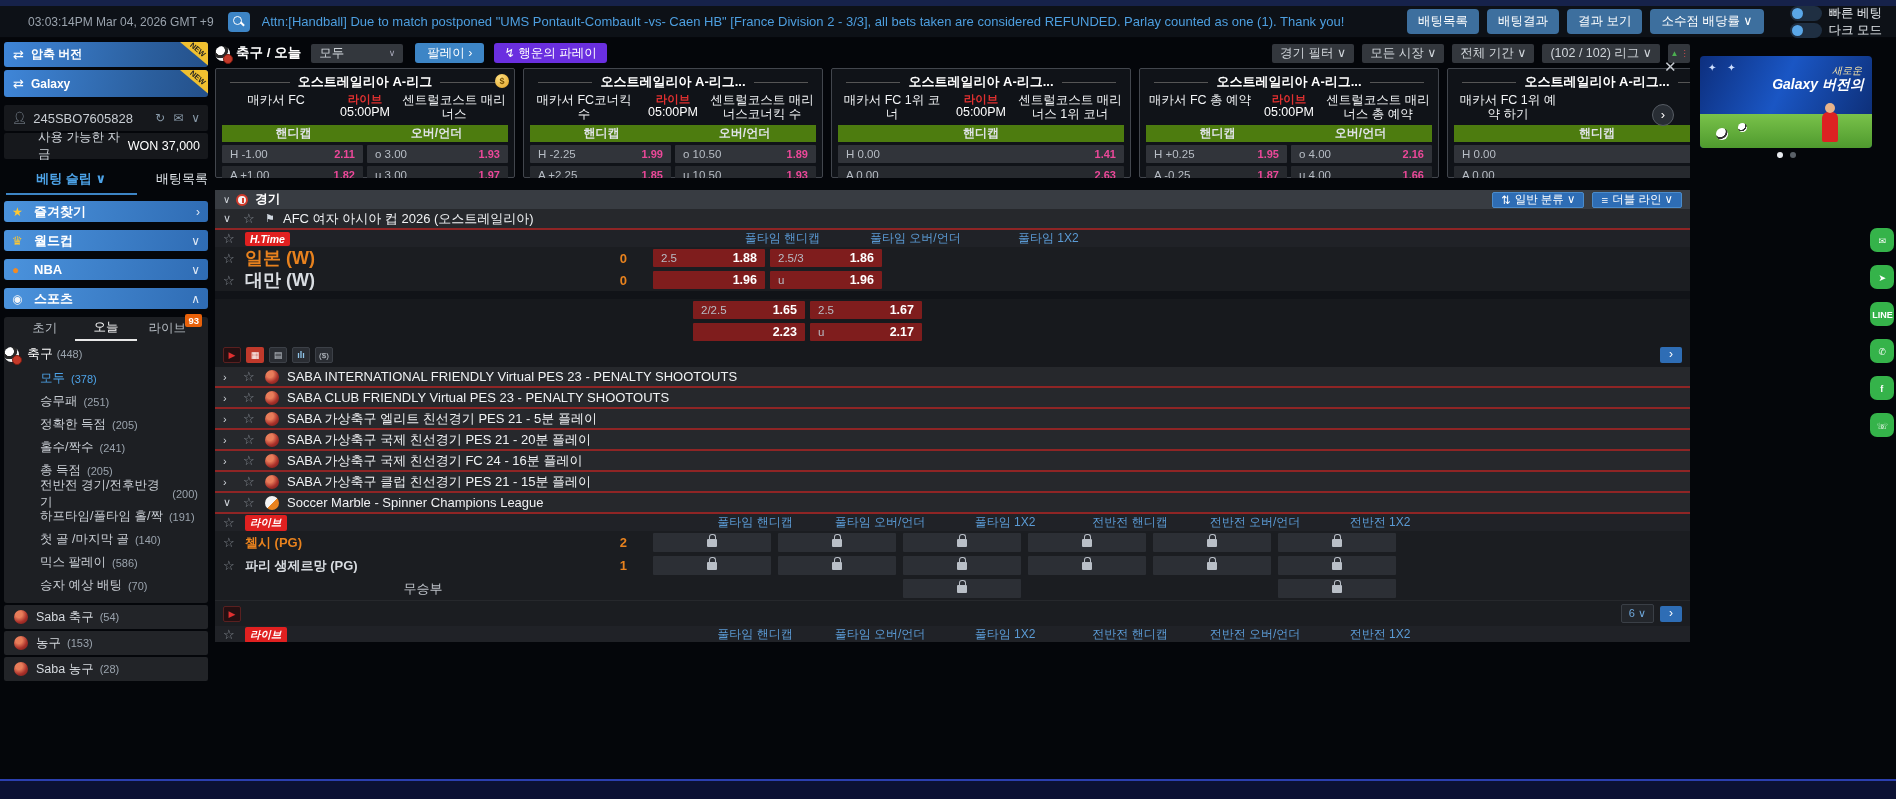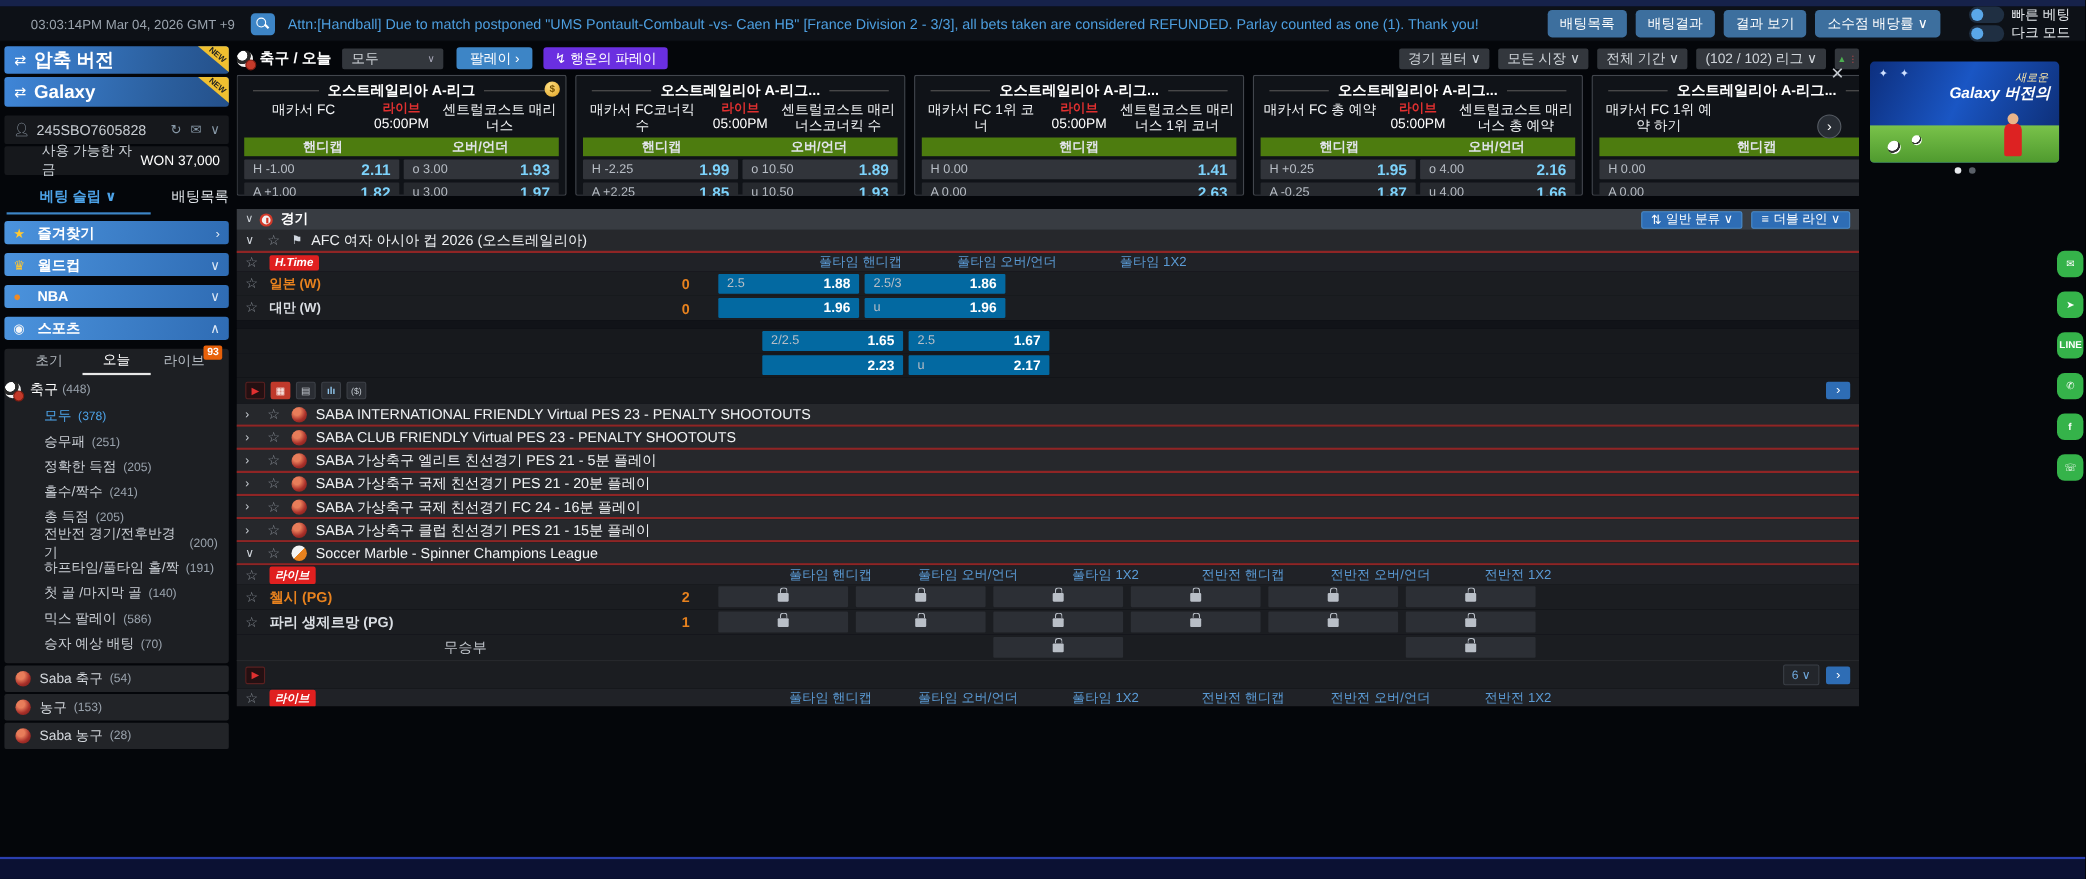--- a/index.html
+++ b/index.html
@@ -20,21 +20,21 @@
   .toggle-wrap{display:flex;align-items:center;margin-left:16px;white-space:nowrap;cursor:pointer;}
   .toggle{width:32px;height:15px;border-radius:8px;background:#1f2f42;position:relative;margin-right:7px;}
   .toggle::before{content:"";position:absolute;left:2px;top:2px;width:11px;height:11px;border-radius:50%;background:#5aa7e8;}
   .toggle-label{color:#e6eaee;font-size:12.5px;}
   
   .sidebar{position:absolute;left:4px;top:42px;width:204px;}
   .sb-banner{position:relative;height:25px;border-radius:3px;margin-bottom:3px;overflow:hidden;cursor:pointer;
      background:linear-gradient(100deg,#3f86d8 0%,#2b5f9e 70%,#24508a 100%);display:flex;align-items:center;padding:0 9px;}
   .sb-banner.b2{height:27px;margin-bottom:8px;}
   .sb-banner .swap{color:#fff;font-size:13px;margin-right:7px;}
-  .sb-banner .lbl{color:#fff;font-weight:bold;font-size:17px;}
+  .sb-banner .lbl{color:#fff;font-weight:bold;font-size:12px;}
   .sb-new{position:absolute;right:-14px;top:-3px;background:#f0c030;color:#222;font-size:7.5px;font-weight:bold;
      padding:7px 14px 1px;transform:rotate(40deg);}
   .sb-row{background:#16181c;height:26px;display:flex;align-items:center;padding:0 8px;margin-bottom:2px;border-radius:2px;}
   .sb-user-ico{color:#8b96a2;margin-right:6px;font-size:12px;}
   .sb-user-id{color:#c8cdd3;font-size:13px;flex:1;}
   .sb-mini{color:#8899a8;margin-left:8px;cursor:pointer;font-size:12px;}
   .sb-funds-l{color:#cfd4da;font-size:12.5px;flex:1;margin-left:26px;}
   .sb-funds-v{color:#fff;font-size:12.5px;}
   .sb-tabs{display:flex;height:24px;margin:8px 0 10px;align-items:center;position:relative;}
   .sb-tab{flex:1;text-align:right;font-size:13px;cursor:pointer;}
@@ -98,44 +98,44 @@
   .c-home,.c-away{flex:1;text-align:center;color:#f2f4f6;font-size:12.5px;line-height:14px;}
   .c-mid{width:70px;text-align:center;}
   .c-live{color:#e03030;font-size:11.5px;font-weight:bold;display:block;line-height:12px;}
   .c-time{color:#fff;font-size:12.5px;display:block;line-height:14px;}
   .c-cols{display:flex;background:#4d7c0f;height:17px;align-items:center;margin-bottom:3px;}
   .c-col{flex:1;text-align:center;color:#e0e3e8;font-size:12px;font-weight:bold;}
   .c-row{display:flex;gap:4px;margin-bottom:3px;justify-content:space-between;}
   .ocell{flex:1;height:18px;background:#31343a;display:flex;align-items:center;padding:0 8px;border-radius:1px;cursor:pointer;}
   .c-row.r2 .ocell{background:#26292e;}
   .ocell .ol{color:#b8bec6;font-size:11.5px;flex:1;white-space:nowrap;}
-  .ocell .ov{color:#7dd3fc;font-weight:bold;font-size:14px;}
+  .ocell .ov{color:#ec4899;font-weight:bold;font-size:11px;}
   
   .panel{margin-top:12px;width:100%;}
   .p-bar{height:19px;background:#383c42;display:flex;align-items:center;padding:0 8px;}
   .clock{width:12px;height:12px;border-radius:50%;background:#f2f2f2;border:2px solid #d23a2a;position:relative;margin-right:7px;}
   .clock::after{content:"";position:absolute;left:4px;top:2px;width:1.5px;height:5px;background:#d23a2a;}
   .p-title{color:#fff;font-weight:bold;font-size:12.5px;flex:1;}
   .p-btn{background:#2e6db5;border:1px solid #4a8ccc;color:#fff;border-radius:2px;height:16px;display:flex;
      align-items:center;padding:0 8px;font-size:11.5px;margin-left:8px;cursor:pointer;}
   .lg-row{height:21px;background:#26282c;display:flex;align-items:center;padding:0 8px;border-bottom:2px solid #8f2525;cursor:pointer;}
   .lg-chev{color:#cfd4da;width:20px;font-size:11px;}
   .star{color:#8a9098;width:22px;font-size:13px;cursor:pointer;}
   .flagico{color:#cfd6de;font-size:11px;width:18px;}
   .lg-name{color:#f0f2f4;font-size:13px;}
   .ht-row{height:17px;background:#202227;display:flex;align-items:center;padding:0 8px;}
   .badge-red{background:#e02020;color:#fff;font-size:10.5px;font-weight:bold;font-style:italic;border-radius:2px;
      padding:1px 5px;margin-right:6px;}
   .ht-spacer{width:482px;}
   .mh{width:133px;text-align:center;color:#5b9bd5;font-size:12px;}
   .t-row{height:22px;background:#1b1d21;display:flex;align-items:center;padding:0 8px;}
-  .t-name{width:356px;color:#d9dde2;font-size:12px;font-weight:bold;}
+  .t-name{width:356px;color:#d9dde2;font-size:18px;font-weight:bold;}
   .t-row.fav .t-name{color:#e8821e;}
   .t-score{width:40px;text-align:right;padding-right:14px;color:#e8821e;font-weight:bold;font-size:13px;}
-  .mcell{width:128px;height:18px;background:#0369a1;display:flex;align-items:center;padding:0 8px;margin-right:5px;border-radius:1px;cursor:pointer;}
+  .mcell{width:112px;height:18px;background:#7f1d1d;display:flex;align-items:center;padding:0 8px;margin-right:5px;border-radius:1px;cursor:pointer;}
   .mcell .ol{color:#b8bec6;font-size:11.5px;flex:1;}
   .mcell .ov{color:#fff;font-weight:bold;font-size:12.5px;}
   .x-row{height:22px;background:#17191d;display:flex;align-items:center;padding:0 8px;}
   .x-spacer{width:470px;}
   .gap6{height:8px;background:#111318;}
   .toolbar{height:24px;background:#17191d;display:flex;align-items:center;padding:0 8px;gap:5px;}
   .tbx{width:18px;height:16px;border-radius:2px;display:flex;align-items:center;justify-content:center;cursor:pointer;font-size:9px;}
   .tbx.play{background:#241012;border:1px solid #5a2020;color:#e03030;}
   .tbx.grid{background:#c0392b;color:#fff;}
   .tbx.list{background:#2a2d33;color:#c6ccd3;border:1px solid #3c4047;}

